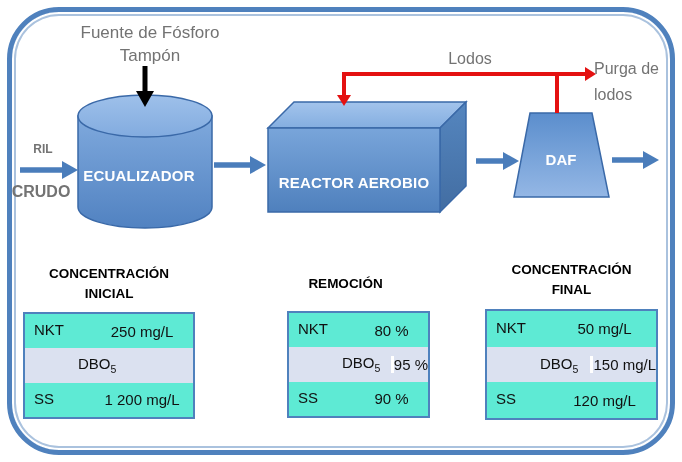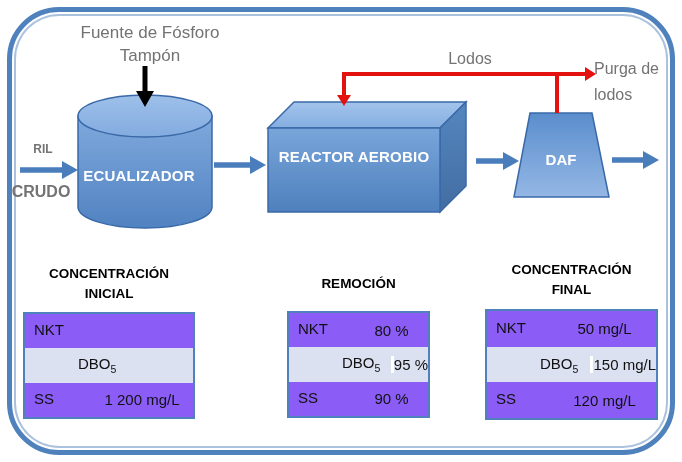--- a/index.html
+++ b/index.html
@@ -15,35 +15,35 @@
   svg.layer { position:absolute; left:0; top:0; }
   .lbl { position:absolute; color:#737373; }
   .center { text-align:center; }
   .bold { font-weight:bold; }
   .white { color:#ffffff; }
 
   .phos { left:55px; top:21px; width:190px; font-size:17px; line-height:23px; }
   .ril   { left:13px; top:142px; width:60px; font-size:12px; }
   .crudo { left:4px;  top:183px; width:74px; font-size:16px; }
   .eqlbl { left:78px; top:167px; width:122px; font-size:15px; letter-spacing:.2px;}
-  .relbl { left:268px; top:148px; width:172px; font-size:15px; letter-spacing:.2px;}
+  .relbl { left:268px; top:174px; width:172px; font-size:15px; letter-spacing:.2px;}
   .daflbl{ left:530px; top:151px; width:62px; font-size:15px; }
   .lodos { left:428px; top:50px; width:84px; font-size:16px; }
   .purga { left:594px; top:56px; width:84px; font-size:16px; line-height:26px; }
   .purga span { display:block; }
 
   .thead { position:absolute; font-weight:bold; font-size:13.5px; line-height:20px; text-align:center; color:#000;}
   .thead span { display:block; }
   .thead span:empty { display:none; }
   .t1h { left:23px;  top:264px; width:172px; }
-  .t2h { left:287px; top:274px; width:143px; }
+  .t2h { left:274px; top:274px; width:143px; }
   .t3h { left:485px; top:260px; width:173px; }
 
   .ptable {
-    position:absolute; border:2px solid #4f81bd; background:#8b5cf6;
+    position:absolute; border:2px solid #4f81bd; background:#5eead4;
     display:flex; flex-direction:column; box-sizing:content-box;
   }
   .t1 { left:23px;  top:312px; width:168px; height:103px; }
   .t2 { left:287px; top:311px; width:139px; height:103px; }
   .t3 { left:485px; top:309px; width:169px; height:107px; }
   .prow { flex:1; display:flex; align-items:center; font-size:15px; color:#111; }
   .prow.shaded { background:#dbe1f0;padding-left:44px; }
   .pcell-label { width:66px; padding-left:9px; box-sizing:border-box; white-space:nowrap; }
   .pcell-value { flex:1; text-align:center; white-space:nowrap; }
   .prow.shaded .pcell-value { border-left:3px solid #ffffff; }
@@ -161,20 +161,21 @@
 
   </div>
   <div class="thead t3h">
     <span>CONCENTRACIÓN</span>
     <span>FINAL</span>
   </div>
 
   <div class="ptable t1">
     <div class="prow">
       <div class="pcell-label"><span>NKT</span><sub></sub></div>
+      <div class="pcell-value">250 mg/L</div>
     </div>
     <div class="prow shaded">
       <div class="pcell-label"><span>DBO</span><sub>5</sub></div>
     </div>
     <div class="prow">
       <div class="pcell-label"><span>SS</span><sub></sub></div>
       <div class="pcell-value">1 200 mg/L</div>
     </div>
   </div>
 

